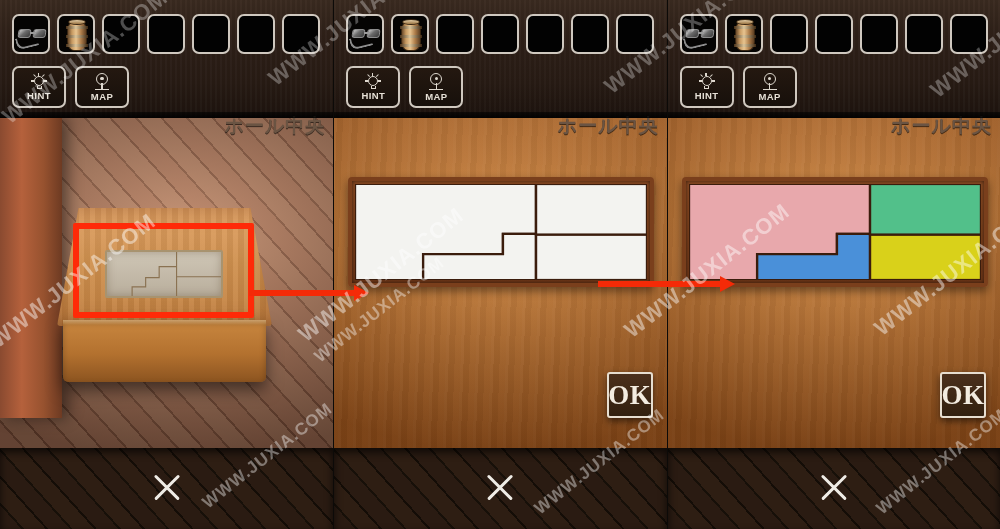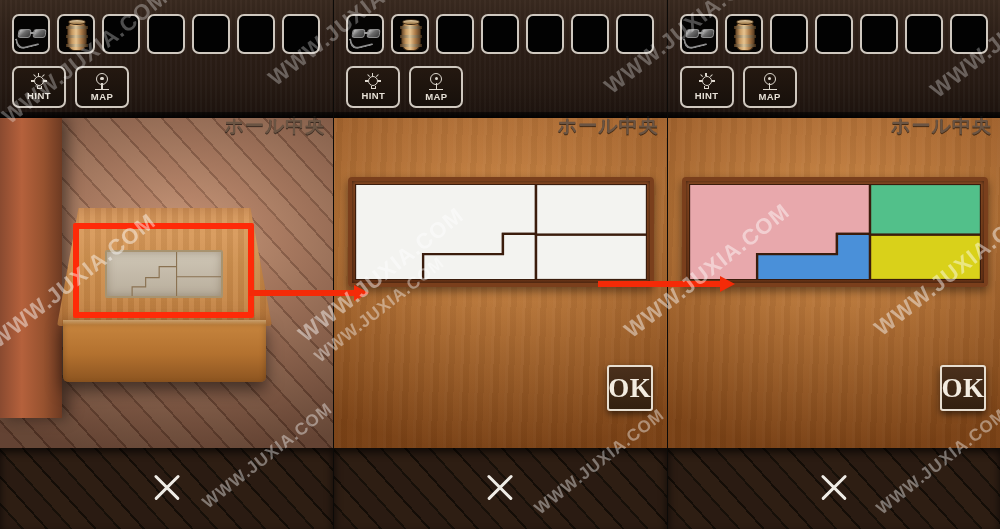--- a/index.html
+++ b/index.html
@@ -195,21 +195,21 @@
     background:linear-gradient(180deg,#8a4a22,#6d3617);
     border:4px solid #7a3f1c; border-radius:4px;
     box-shadow:0 4px 10px rgba(0,0,0,.45), inset 0 0 4px rgba(0,0,0,.6);
     padding:3px;
   }
   .pboard{ position:relative; width:100%; height:100%; }
   .pboard svg{ position:absolute; inset:0; width:100%; height:100%; display:block; }
 
   
   .okbtn{
-    position:absolute; right:14px; bottom:37px; width:46px; height:46px;
+    position:absolute; right:14px; bottom:30px; width:46px; height:46px;
     background:linear-gradient(180deg,#4b301c,#32200f);
     border:2px solid #e7ded0; border-radius:3px;
     display:flex; align-items:center; justify-content:center;
     box-shadow:0 3px 7px rgba(0,0,0,.55);
   }
   .okbtn span{
     font-family:"Liberation Serif", serif; font-size:27px; font-weight:bold;
     color:#f3ece0; letter-spacing:.5px; line-height:1;
   }
 

